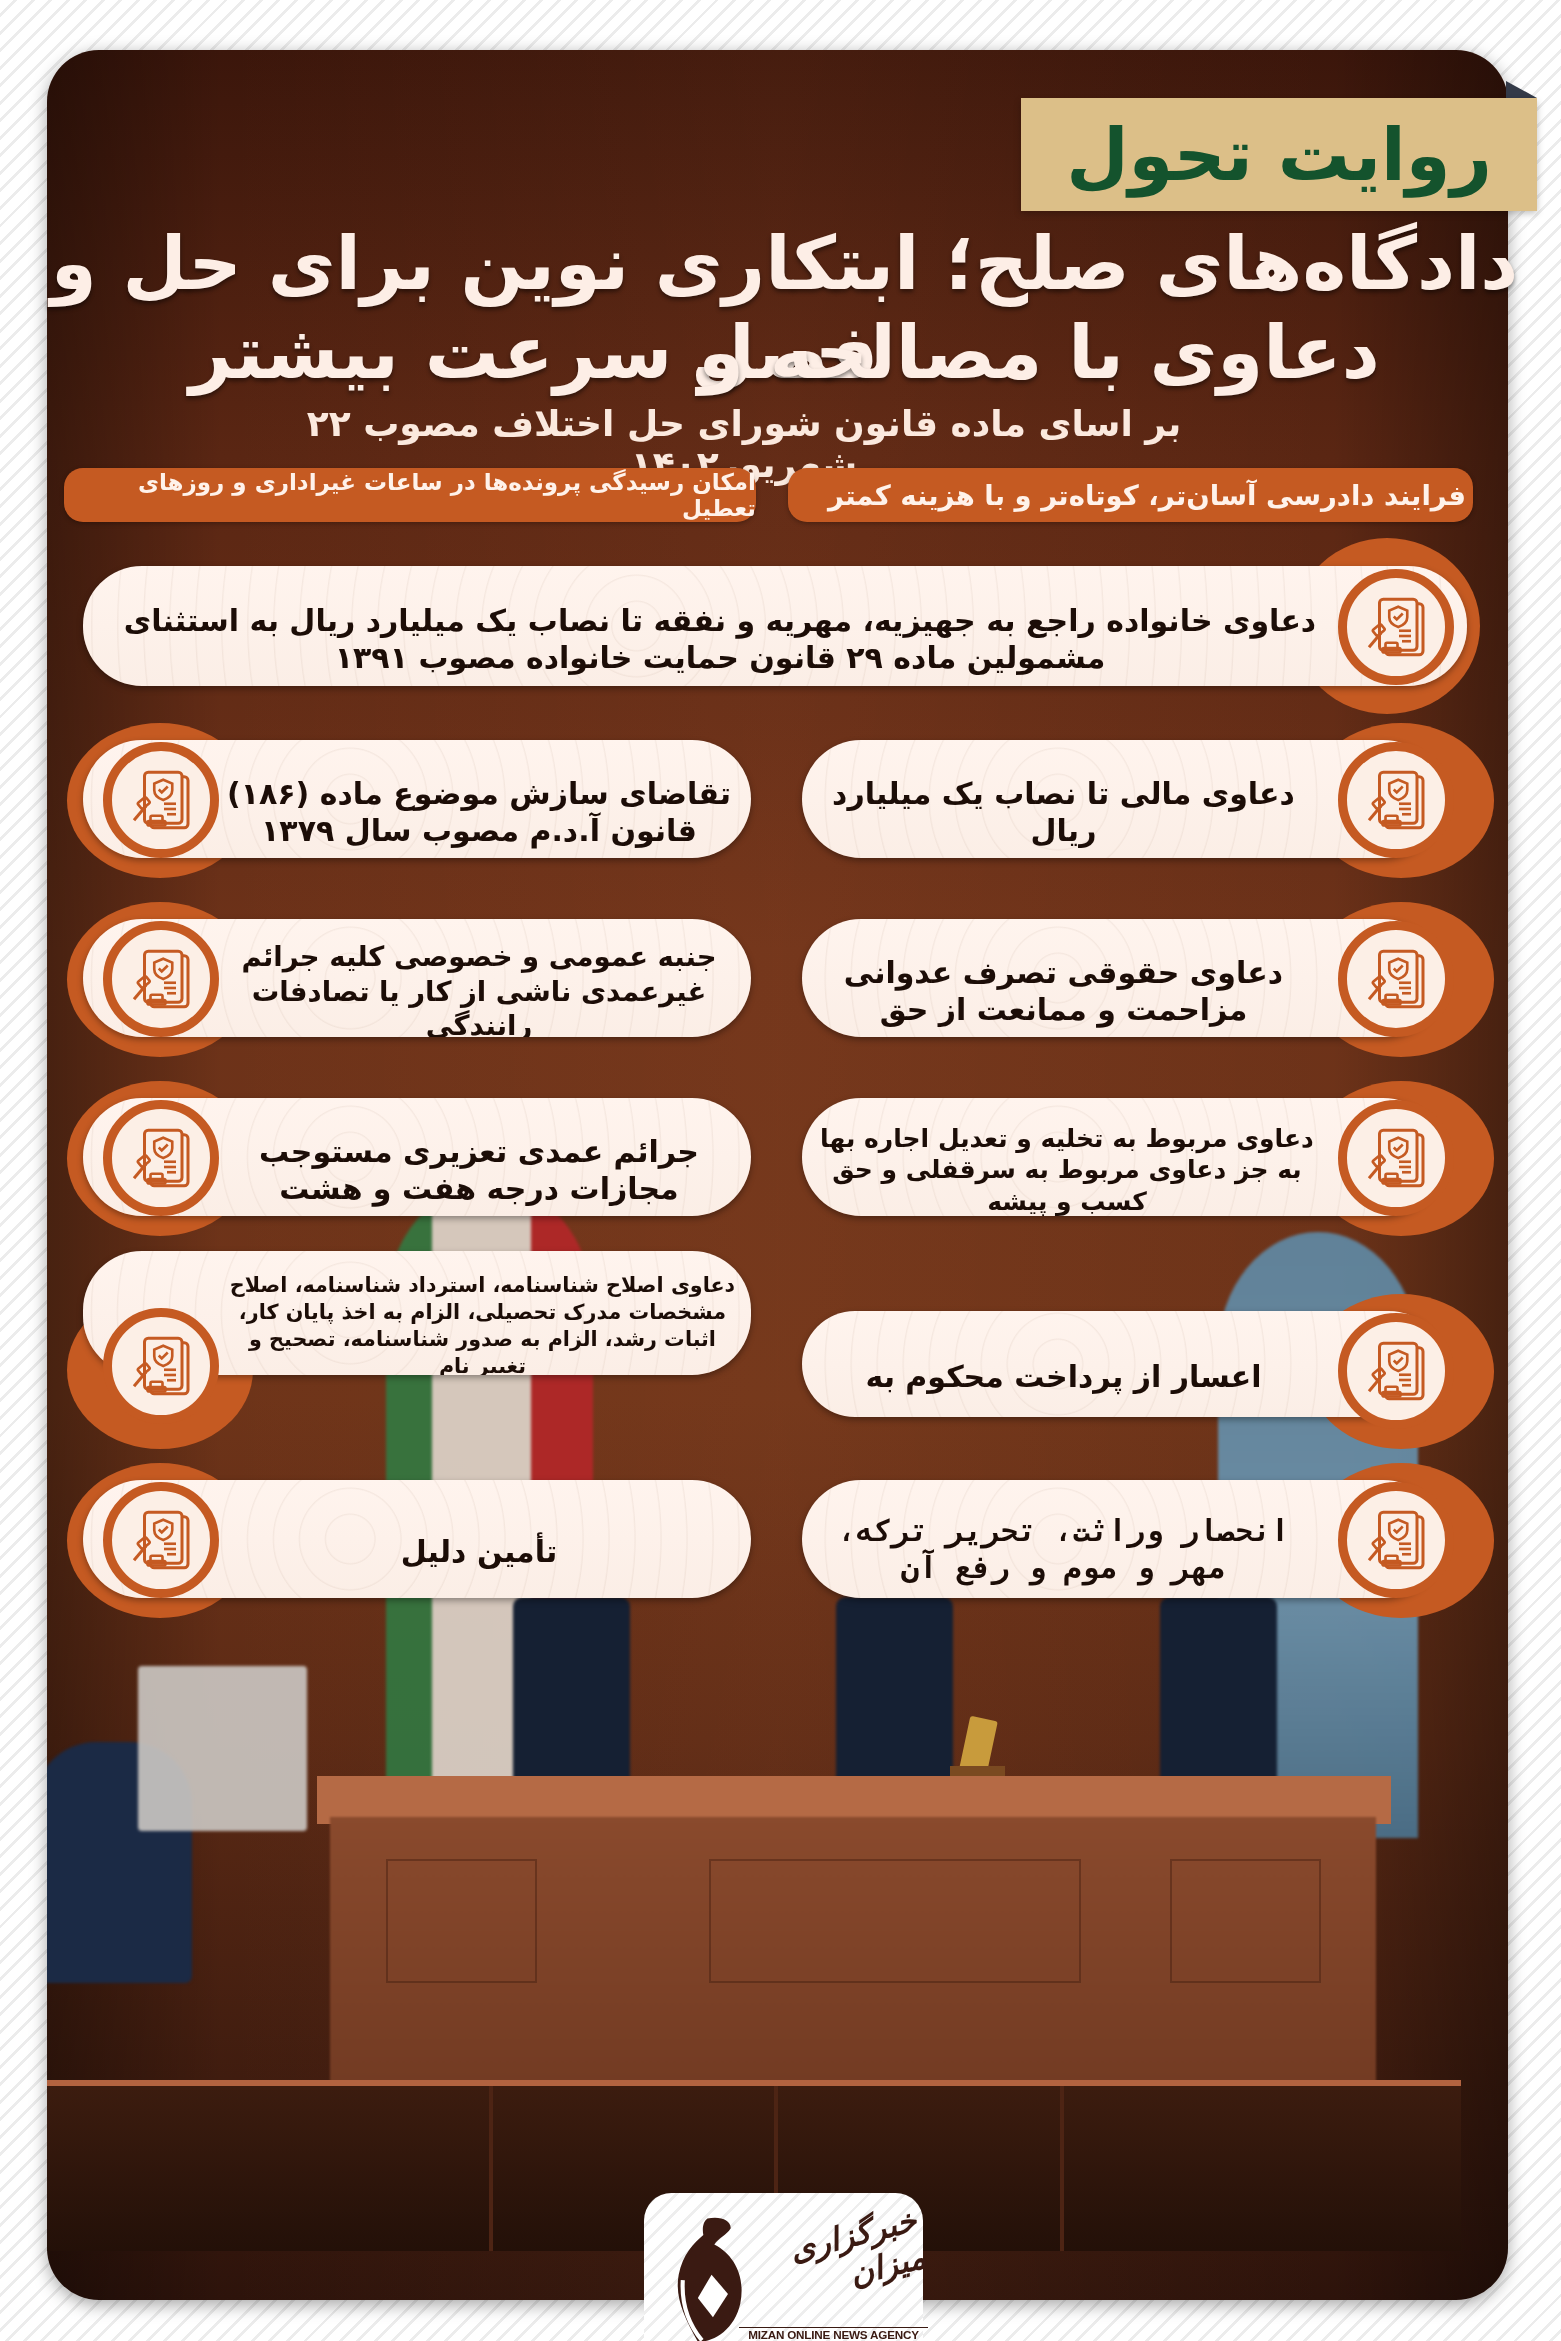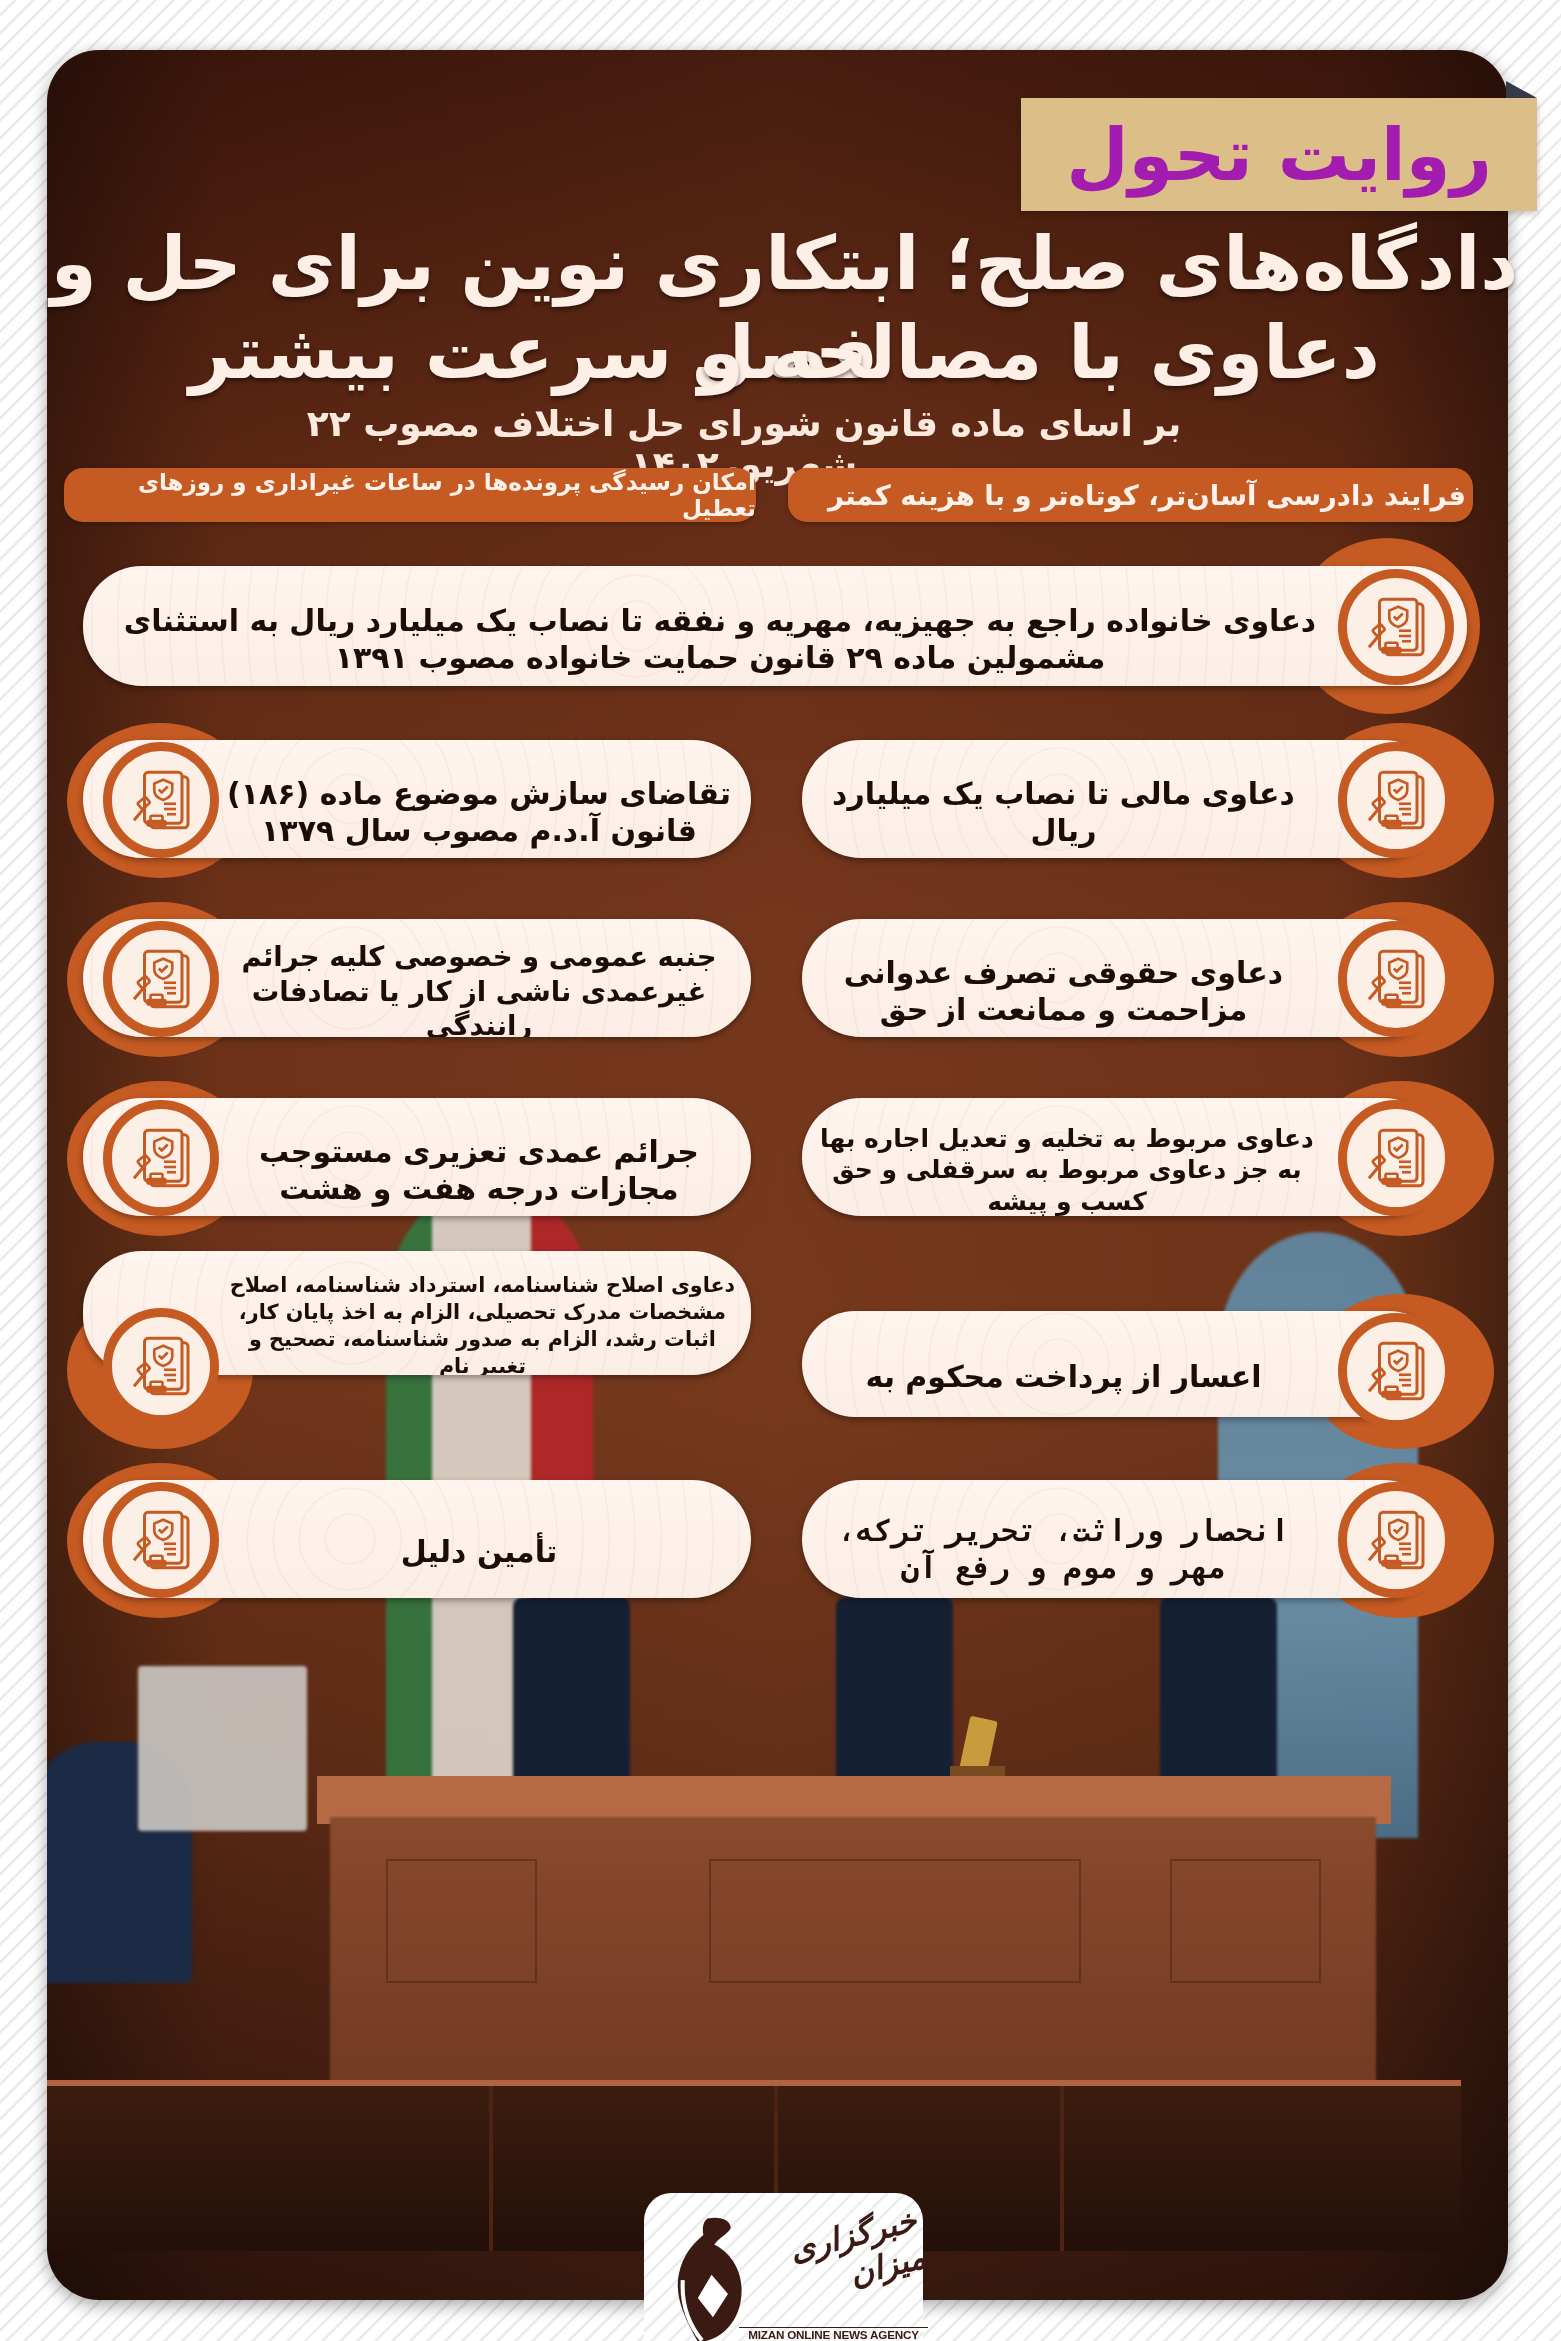--- a/index.html
+++ b/index.html
@@ -50,21 +50,21 @@
     position: absolute; left: 1021px; top: 98px; width: 516px; height: 113px;
     background: #dcbf88; display: flex; align-items: center; justify-content: center;
     box-shadow: 0 2.8px 6.9px rgba(0,0,0,0.25);
   }
   .title-fold {
     position: absolute; left: 1506px; top: 81px; width: 0; height: 0;
     border-left: 31px solid #343a48; border-top: 17px solid transparent;
   }
   .title-text {
     direction: rtl; font-family: "DejaVu Sans", sans-serif; font-weight: bold;
-    font-size: 72px; color: #a21caf; letter-spacing: -1.4px; text-align: center;
+    font-size: 72px; color: #14532d; letter-spacing: -1.4px; text-align: center;
   }
   .headline {
     position: absolute; left: 41px; width: 1487px; direction: rtl; text-align: center;
     font-family: "DejaVu Sans", sans-serif; font-weight: bold; color: #fdeee6;
     text-shadow: 0 2.8px 4.1px rgba(0,0,0,0.45); letter-spacing: -2.1px;
   }
   .headline.l1 { top: 219px; font-size: 74px; line-height: 89px; }
   .headline.l2 { top: 308px; font-size: 74px; line-height: 89px; }
   .subtitle {
     position: absolute; left: 207px; top: 403px; width: 1074px; direction: rtl; text-align: center;

